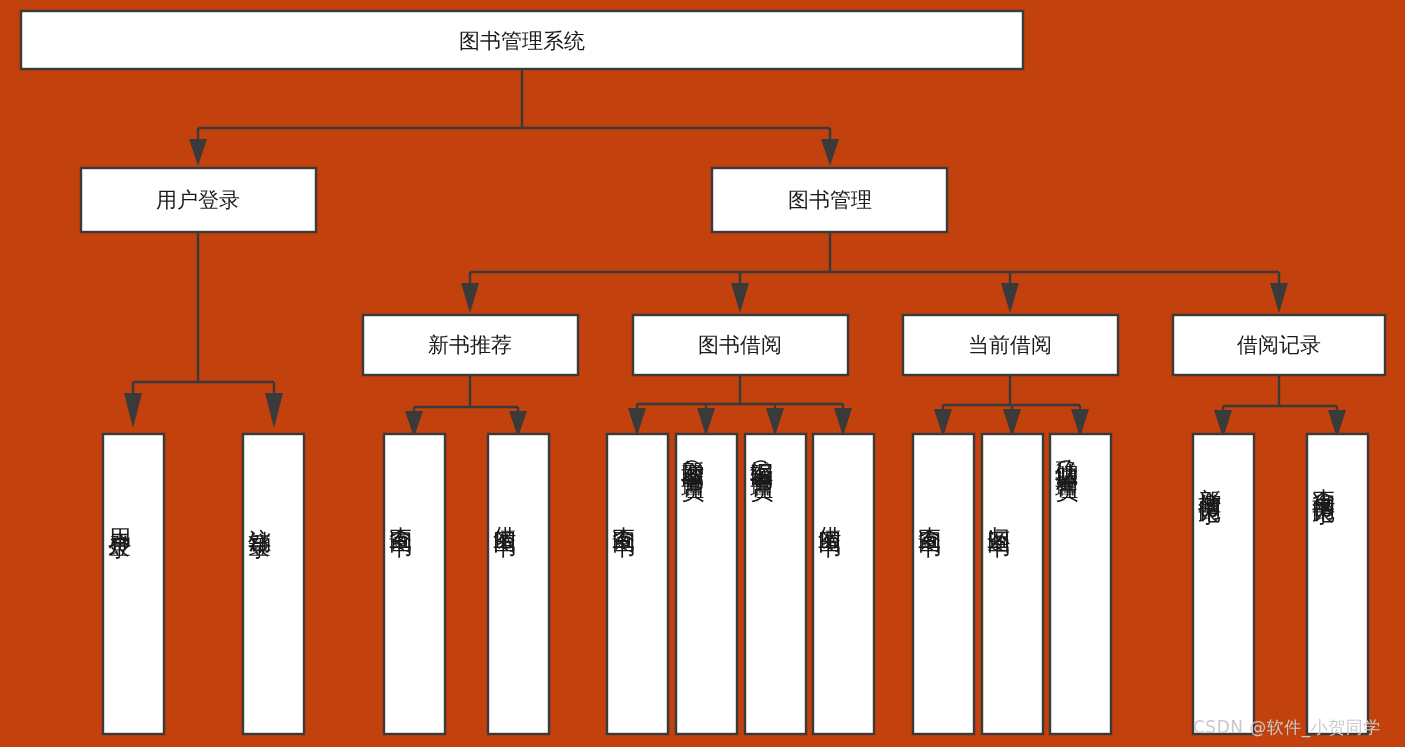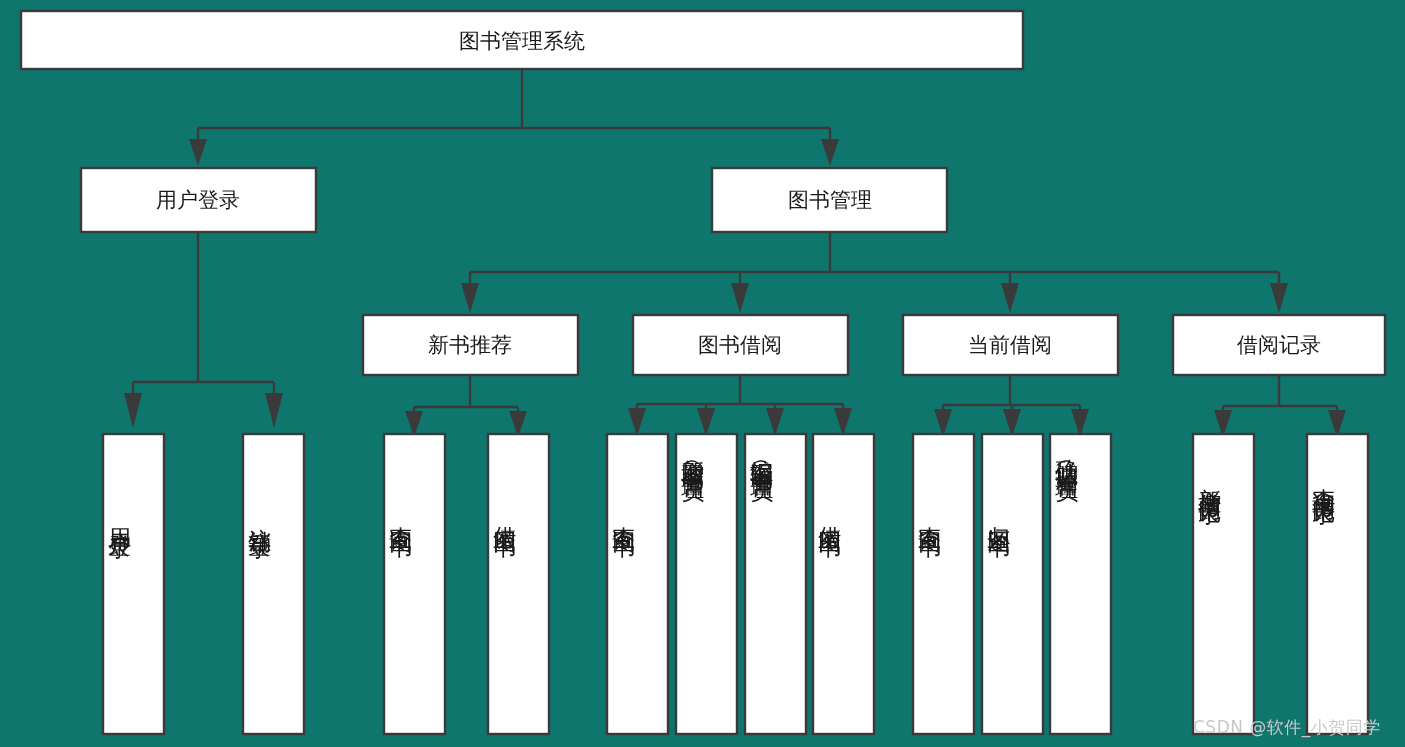--- a/index.html
+++ b/index.html
@@ -11,21 +11,21 @@
   body {
     font-family: "DejaVu Sans", "Liberation Sans", sans-serif;
     width: 1405px;
     height: 747px;
     overflow: hidden;
   }
   #diagram-root {
     position: relative;
     width: 1405px;
     height: 747px;
-    background: #0f766e;
+    background: #c2410c;
   }
   svg#diagram-svg {
     position: absolute;
     left: 0;
     top: 0;
     width: 1405px;
     height: 747px;
     display: block;
   }
   .node-box {

